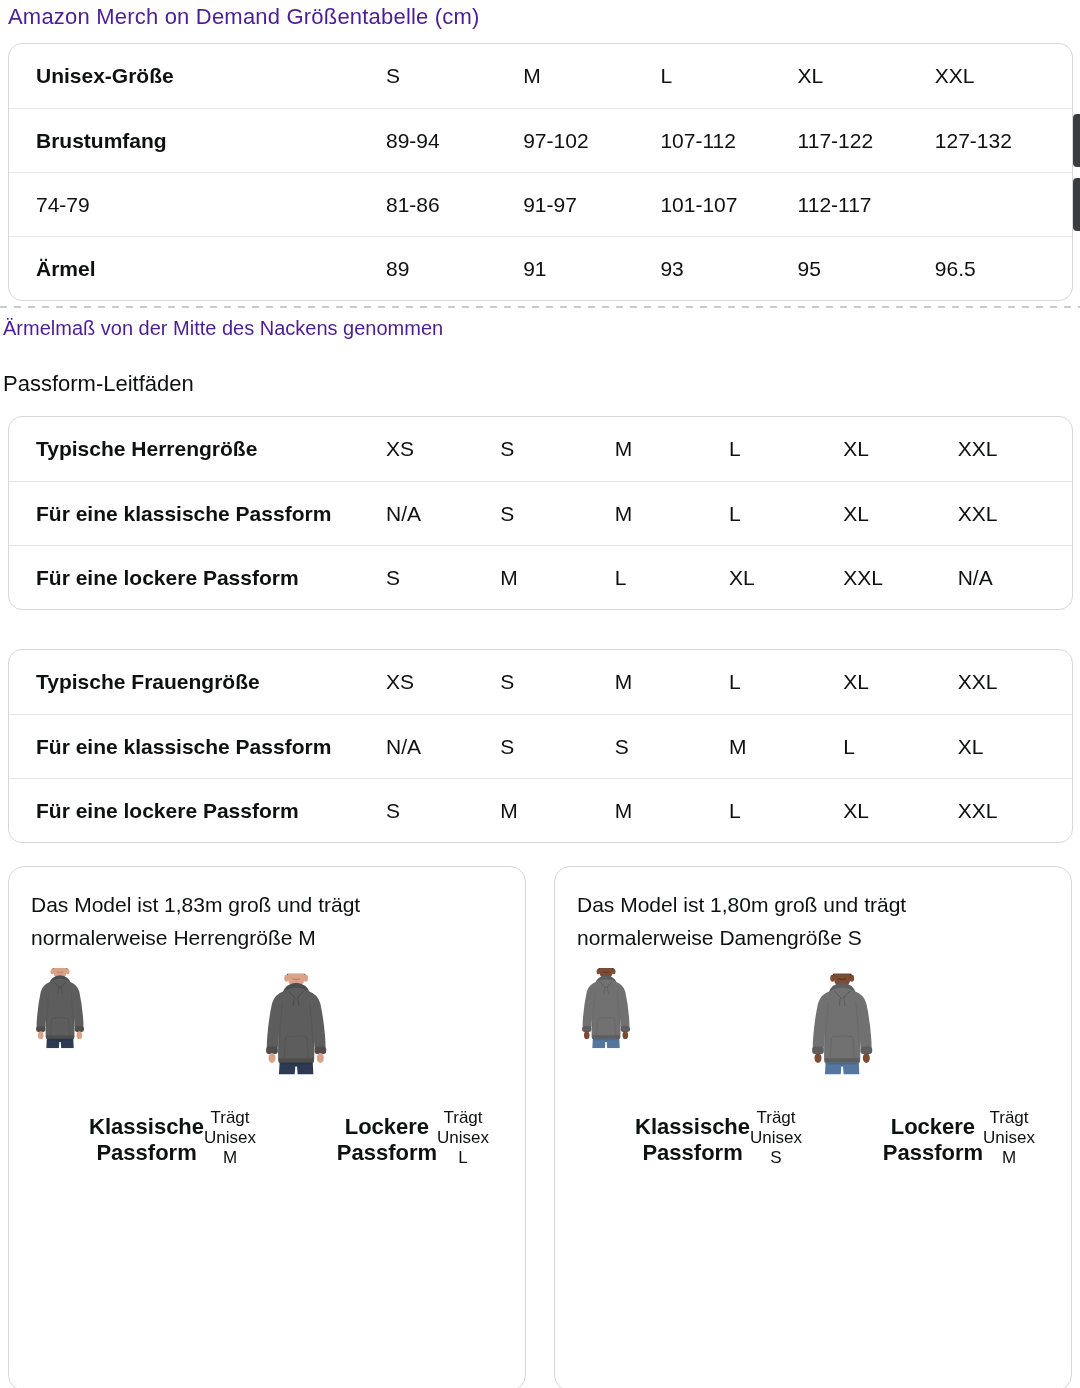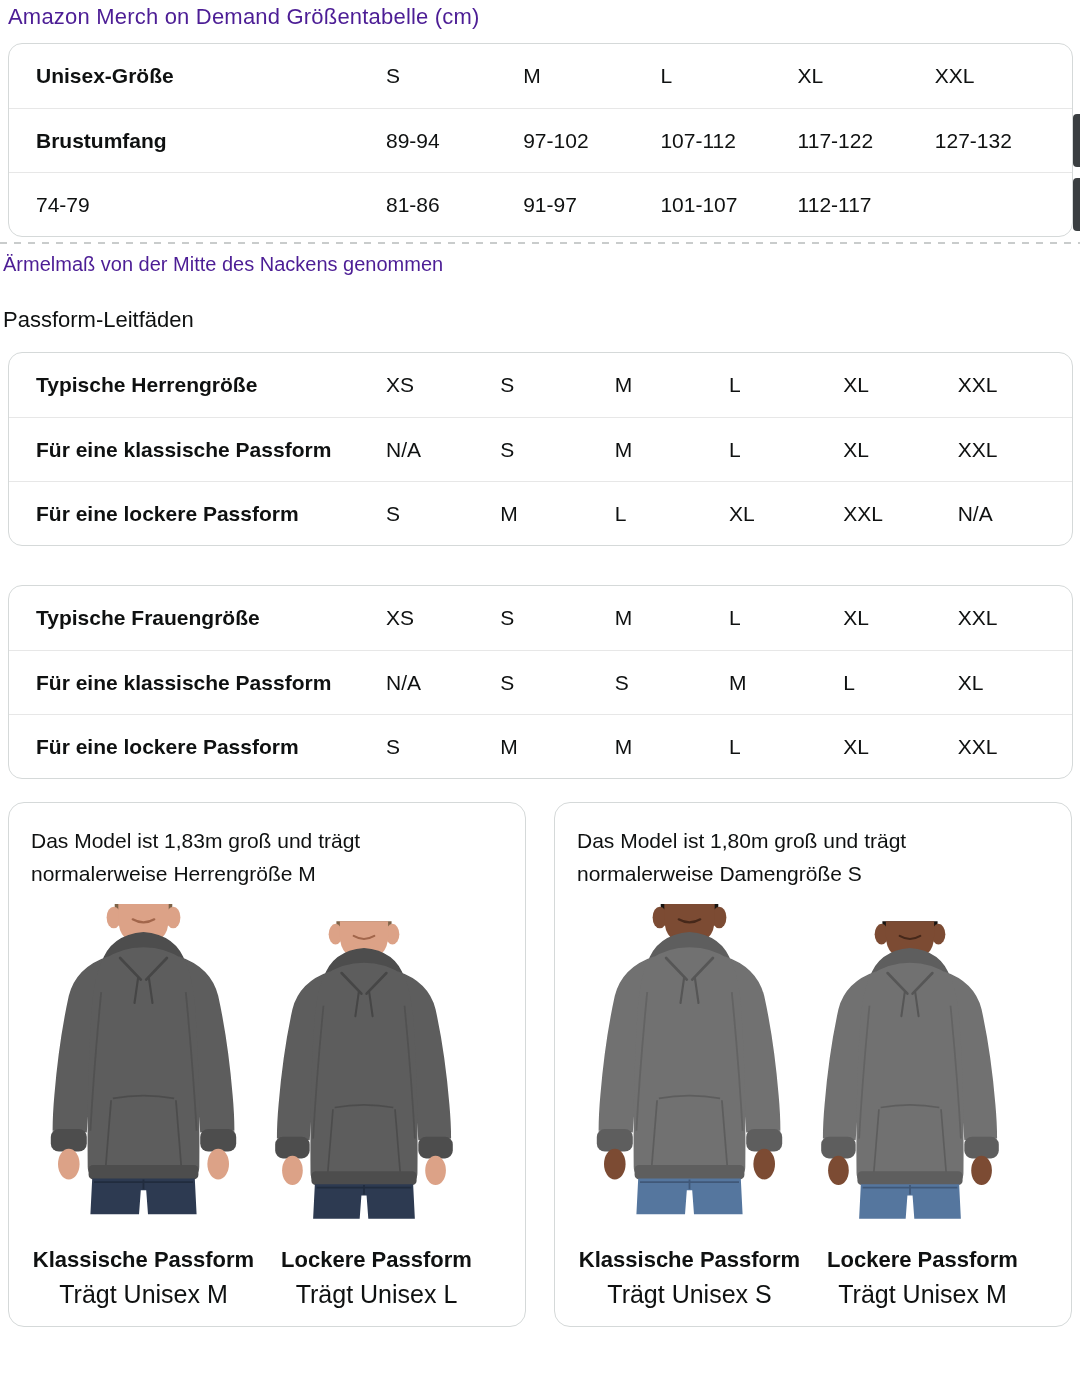--- a/index.html
+++ b/index.html
@@ -49,24 +49,24 @@
   .scroll-thumb.st2 { top:178px; }
 
   .cards { display:flex; gap:28px; margin:23px 8px 0 8px; }
   .model-card {
     width:518px; height:525px;
     border:1px solid #d5d9d9; border-radius:16px;
     padding:21px 36px 0 22px; background:#fff;
   }
   .card-desc { font-size:21px; line-height:33px; max-width:440px; }
   .photo-row { display:flex; gap:8px; margin-top:14px; }
-  .photo-col { flex:1; display:flex; flex-direction:column; align-items:center; }
+  .photo-col { flex:1; display:flex; flex-direction:row; align-items:center; }
   .photo { width:100%; height:332px; display:block; }
   .fit-label { margin-top:11px; font-size:22px; font-weight:700; text-align:center; }
-  .size-label { margin-top:7px; font-size:25px; font-weight:400; text-align:center; }
+  .size-label { margin-top:7px; font-size:17px; font-weight:400; text-align:center; }
 
   
   .ph-male   { --skin:#dca287; --mouth:#a2664b; --hair:#7d6247; --hoodie:#5d5d5d;
                --hoodie-dark:#4d4d4d; --line:#464646; --jeans:#2d3a51; --jeans-dark:#212c3e; }
   .ph-female { --skin:#7c4b33; --mouth:#46281a; --hair:#171310; --hoodie:#717171;
                --hoodie-dark:#5e5e5e; --line:#565656; --jeans:#55769e; --jeans-dark:#405878; }
 </style>
 </head>
 <body>
 
@@ -120,20 +120,28 @@
       <div class="tc">117-122</div>
       <div class="tc">127-132</div>
     </div>
     <div class="tr">
       <div class="tc">74-79</div>
       <div class="tc">81-86</div>
       <div class="tc">91-97</div>
       <div class="tc">101-107</div>
       <div class="tc">112-117</div>
     </div>
+    <div class="tr">
+      <div class="tl">Ärmel</div>
+      <div class="tc">89</div>
+      <div class="tc">91</div>
+      <div class="tc">93</div>
+      <div class="tc">95</div>
+      <div class="tc">96.5</div>
+    </div>
   </section>
 
   <div class="scroll-thumb st1"></div>
   <div class="scroll-thumb st2"></div>
 
   <div class="dashed"></div>
   <p class="note">Ärmelmaß von der Mitte des Nackens genommen</p>
 
   <h2 class="fit-heading">Passform-Leitfäden</h2>
 

